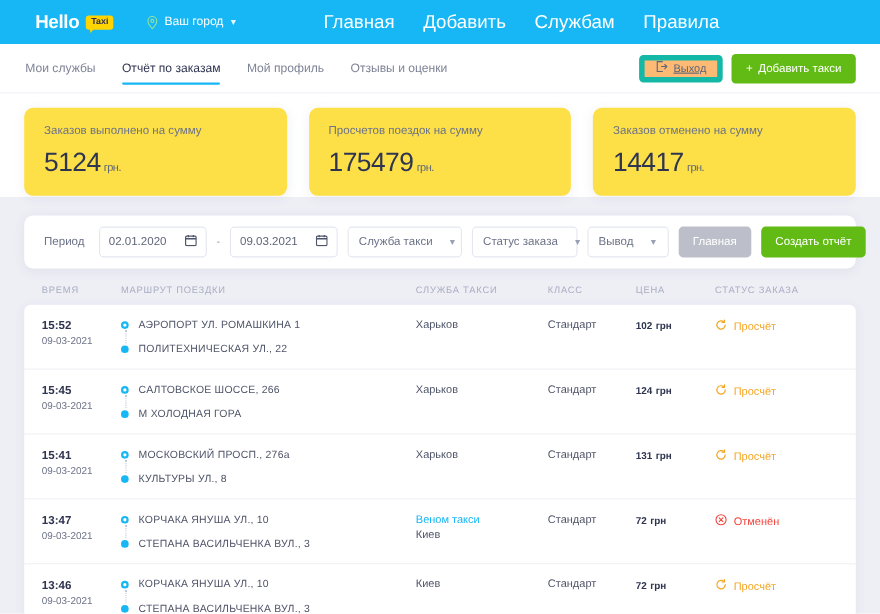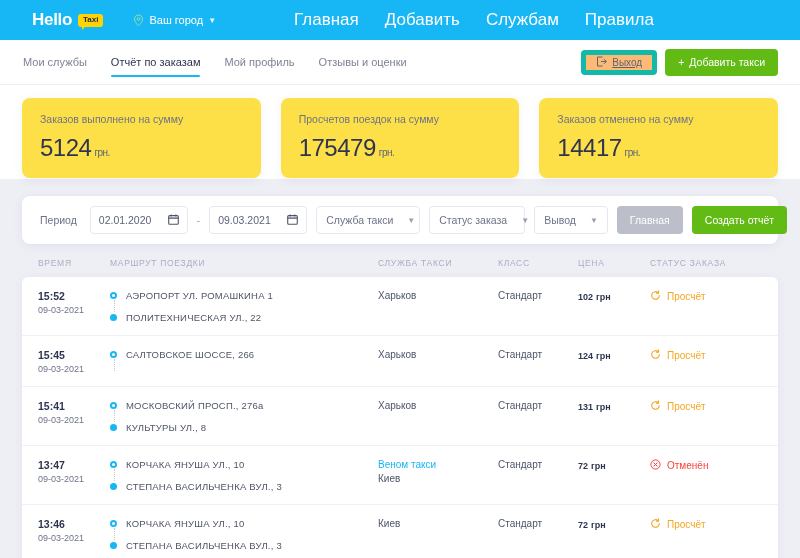--- a/index.html
+++ b/index.html
@@ -352,20 +352,24 @@
         <div class="row">
           <div class="c-time">
             <div class="time-main">15:45</div>
             <div class="time-date">09-03-2021</div>
           </div>
           <div class="c-route route">
             <div class="pt">
               <span class="dot-o"></span>
               <span class="addr">САЛТОВСКОЕ ШОССЕ, 266</span>
             </div>
+            <div class="pt">
+              <span class="dot-f"></span>
+              <span class="addr">М ХОЛОДНАЯ ГОРА</span>
+            </div>
           </div>
           <div class="c-serv">
             <div class="cell-txt">Харьков</div>
           </div>
           <div class="c-class">
             <div class="cell-txt">Стандарт</div>
           </div>
           <div class="c-price">
             <div class="price"><span>124</span> <span>грн</span></div>
           </div>

